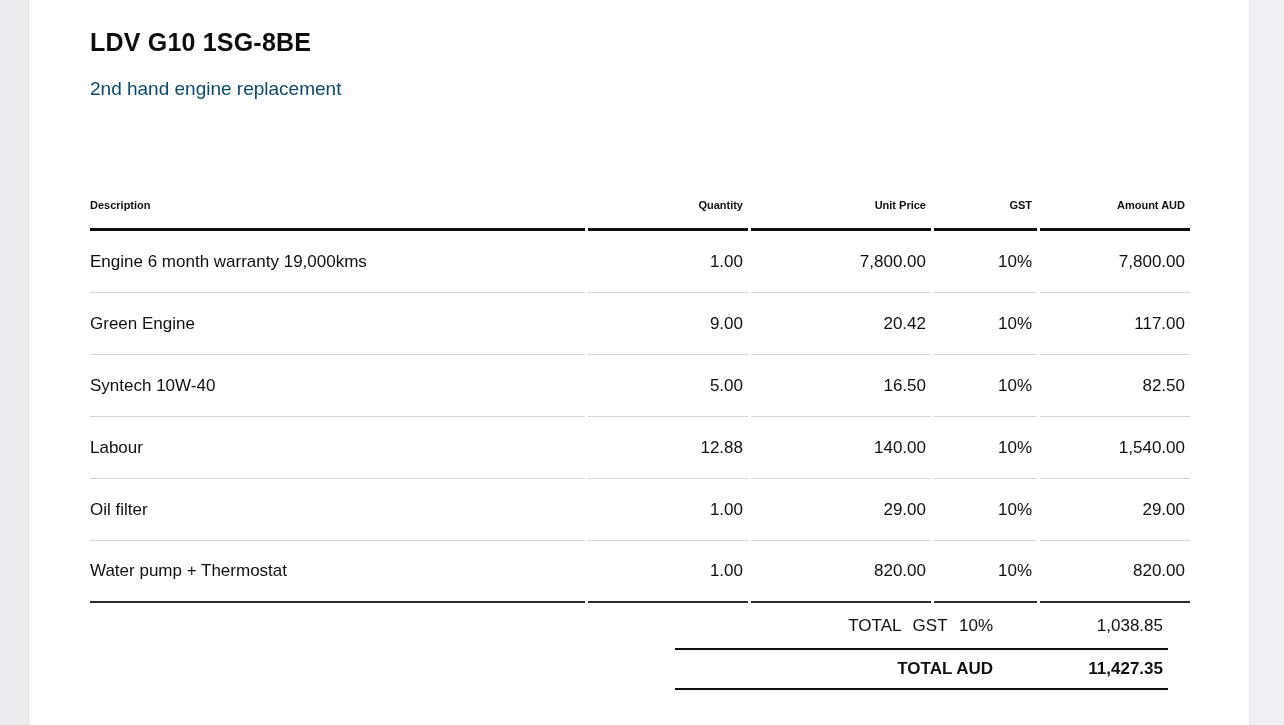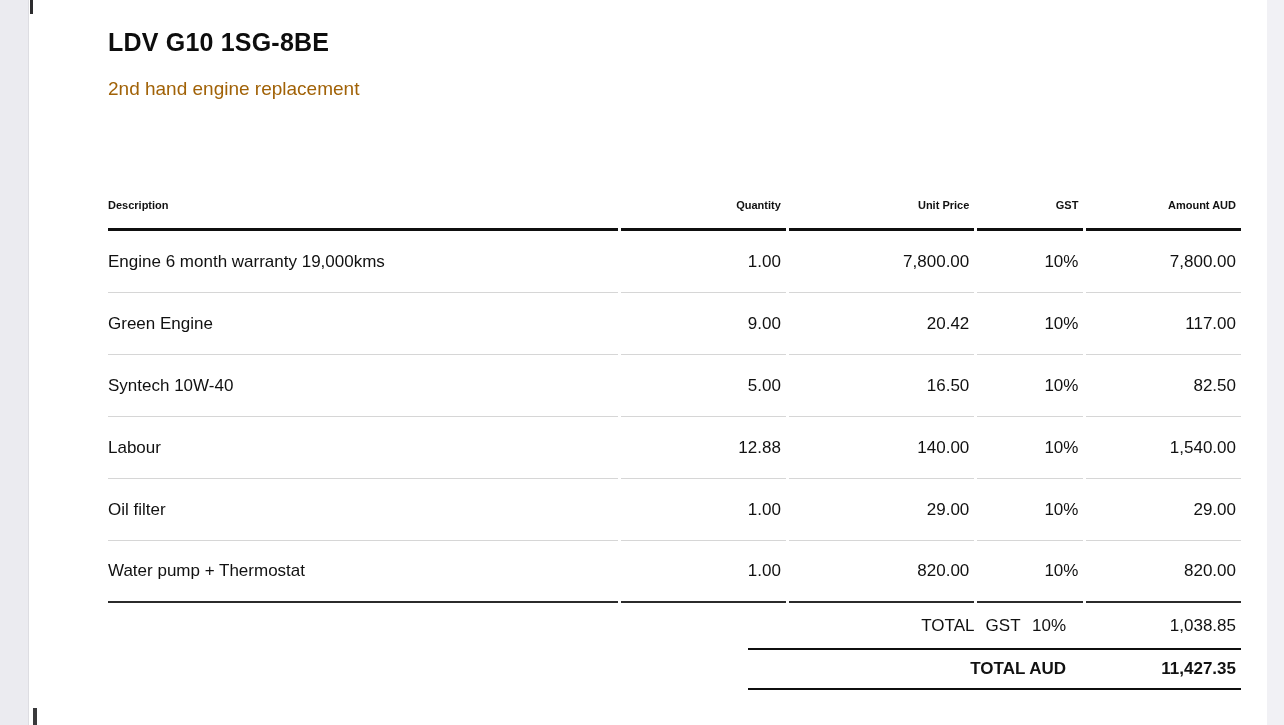--- a/index.html
+++ b/index.html
@@ -13,24 +13,24 @@
   }
   .viewport { position: absolute; inset: 0; width: 1284px; height: 725px; background: #ffffff; }
 
   
   .gutter-left  { position: absolute; left: 0; top: 0; width: 29px; height: 725px; background: #ebebf0; border-right: 1px solid #dddde2; }
   .gutter-right { position: absolute; left: 1249px; top: 0; width: 35px; height: 725px; background: #f1f1f5; border-left: 1px solid #e3e3e8; }
   .edge-mark-top    { position: absolute; left: 30px; top: 0;     width: 3px; height: 14px; background: #2c2c2e; }
   .edge-mark-bottom { position: absolute; left: 33px; top: 708px; width: 4px; height: 17px; background: #3a3a3c; }
 
   
-  .page { position: absolute; left: 30px; top: 0; width: 1219px; height: 725px; background: #ffffff; padding: 28px 26px 0 60px; margin-left: 18px; }
+  .page { position: absolute; left: 30px; top: 0; width: 1219px; height: 725px; background: #ffffff; padding: 28px 81px 0 60px; }
 
   .doc-title { font-size: 25px; font-weight: bold; letter-spacing: 0.2px; color: #0d0d0d; }
-  .doc-subtitle { margin-top: 21px; font-size: 19px; color: #a16207; }
+  .doc-subtitle { margin-top: 21px; font-size: 19px; color: #0c4a6e; }
 
   
   table.items {
     margin-top: 87px;
     margin-left: -3px;
     width: calc(100% + 6px);
     border-collapse: separate;
     border-spacing: 3px 0;
     table-layout: fixed;
     font-size: 17px;

